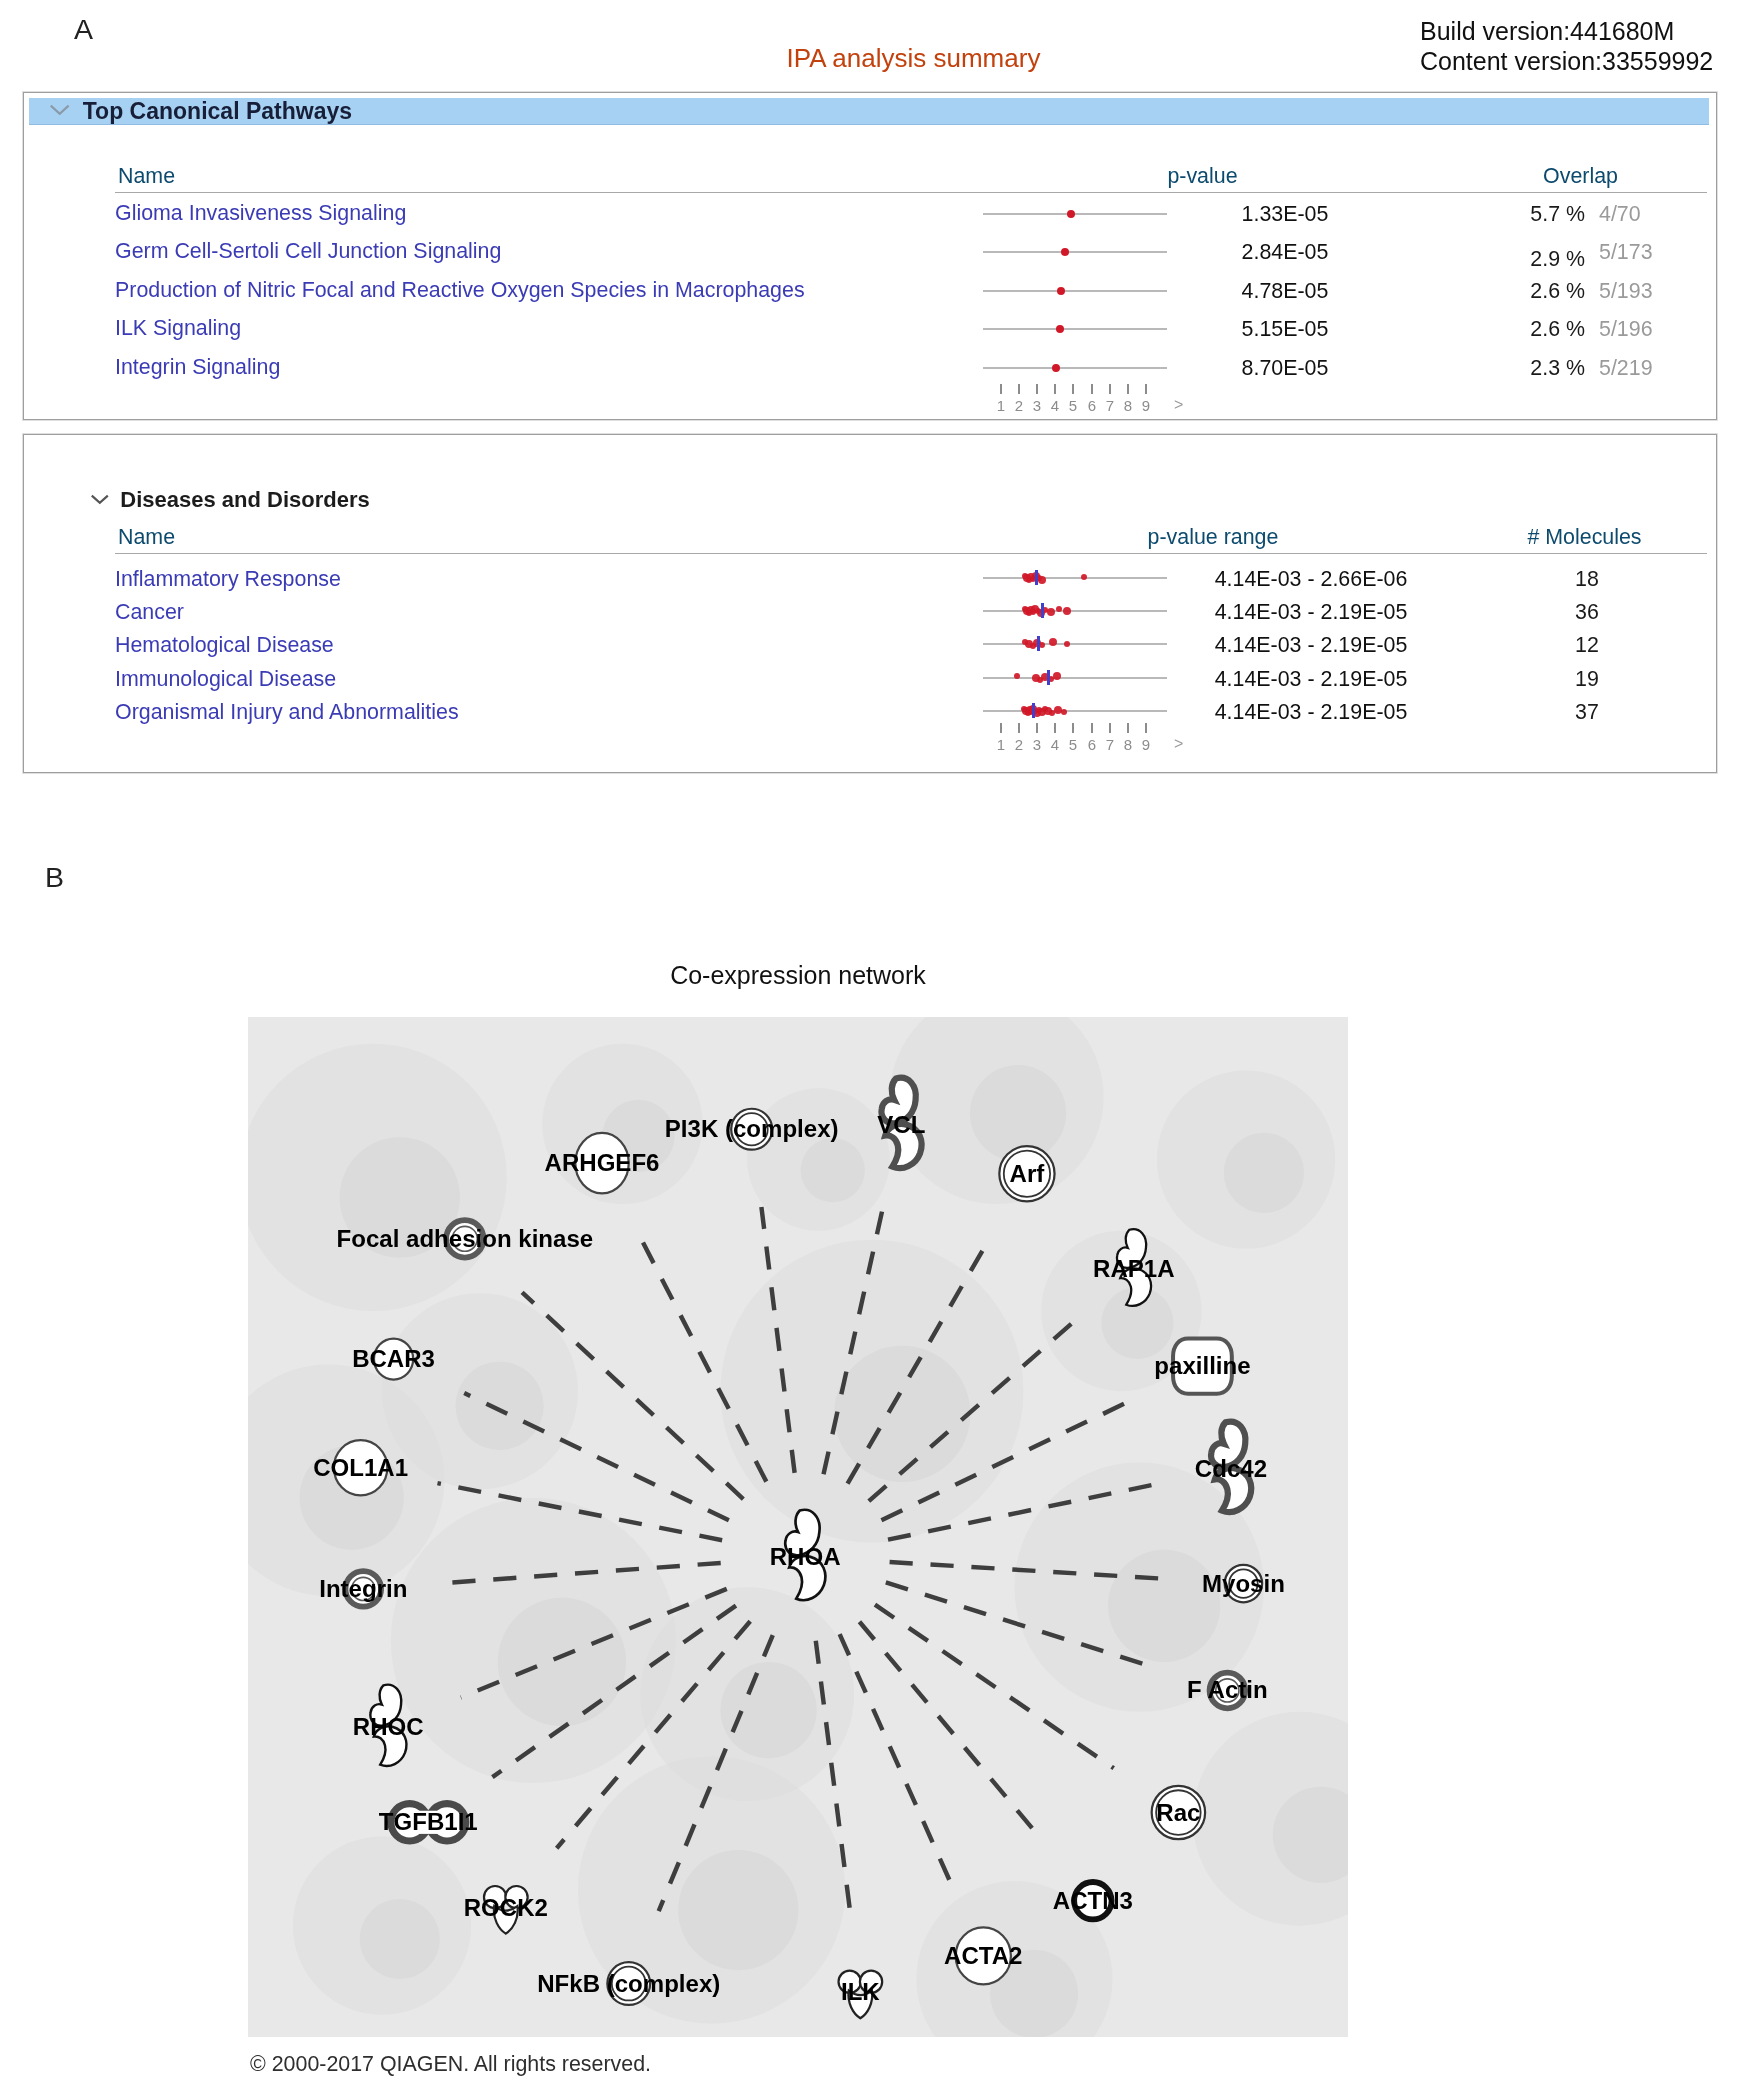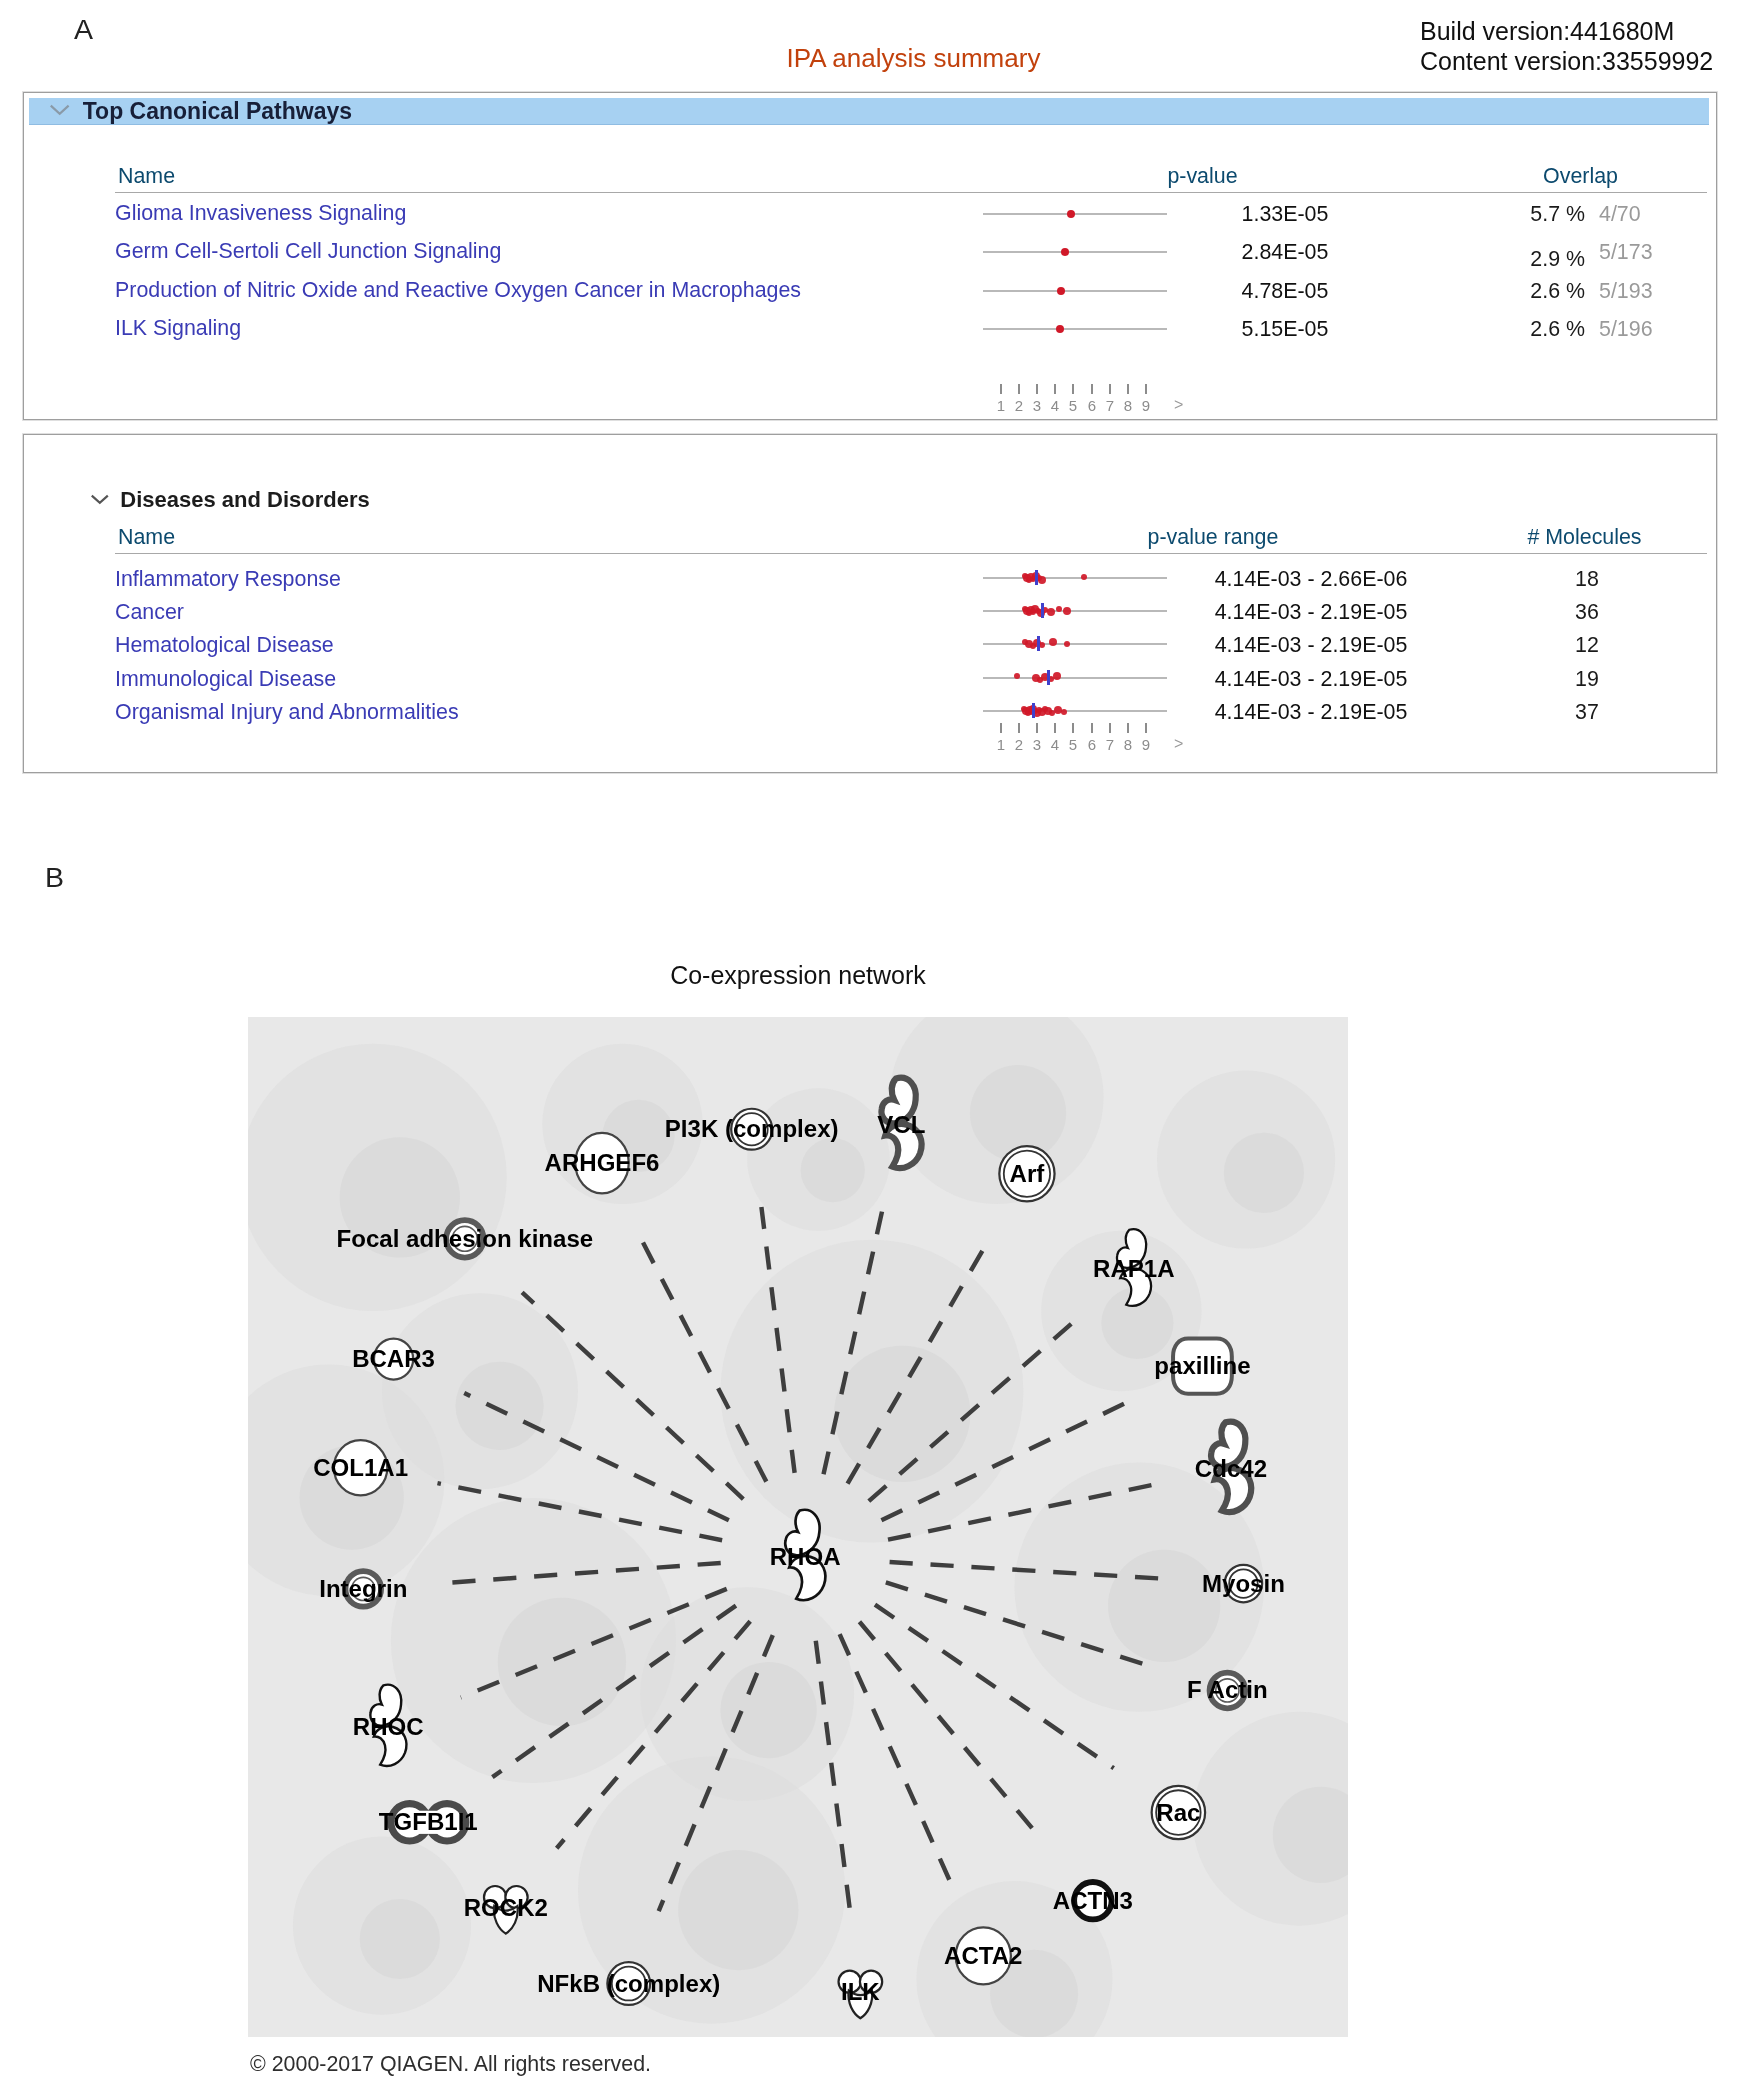--- a/index.html
+++ b/index.html
@@ -80,34 +80,42 @@
       </div>
       <div class="trow" style="top: 140px; height: 38px;">
         <a class="tname" style="top: 6.2px; left: 91px;">Germ Cell-Sertoli Cell Junction Signaling</a>
         <div class="plotline" style="top: 18px;"></div>
         <div class="pdot" style="left: 1037px; top: 14.7px; width: 8px; height: 8px;"></div>
         <div class="pvtext" style="left: 1145px; top: 7.1px;">2.84E-05</div>
         <div class="ovpct" style="left: 1463px; top: 14px;">2.9 %</div>
         <div class="ovfrac" style="left: 1575px; top: 7.1px;">5/173</div>
       </div>
       <div class="trow" style="top: 179px; height: 38px;">
-        <a class="tname" style="top: 6.2px; left: 91px;">Production of Nitric Oxide and Reactive Oxygen Cancer in Macrophages</a>
+        <a class="tname" style="top: 6.2px; left: 91px;">Production of Nitric Focal and Reactive Oxygen Species in Macrophages</a>
         <div class="plotline" style="top: 18px;"></div>
         <div class="pdot" style="left: 1033px; top: 14.7px; width: 8px; height: 8px;"></div>
         <div class="pvtext" style="left: 1145px; top: 7.1px;">4.78E-05</div>
         <div class="ovpct" style="left: 1463px; top: 7.1px;">2.6 %</div>
         <div class="ovfrac" style="left: 1575px; top: 7.1px;">5/193</div>
       </div>
       <div class="trow" style="top: 217px; height: 38px;">
         <a class="tname" style="top: 6.2px; left: 91px;">ILK Signaling</a>
         <div class="plotline" style="top: 18px;"></div>
         <div class="pdot" style="left: 1032px; top: 14.7px; width: 8px; height: 8px;"></div>
         <div class="pvtext" style="left: 1145px; top: 7.1px;">5.15E-05</div>
         <div class="ovpct" style="left: 1463px; top: 7.1px;">2.6 %</div>
         <div class="ovfrac" style="left: 1575px; top: 7.1px;">5/196</div>
+      </div>
+      <div class="trow" style="top: 256px; height: 38px;">
+        <a class="tname" style="top: 6.2px; left: 91px;">Integrin Signaling</a>
+        <div class="plotline" style="top: 18px;"></div>
+        <div class="pdot" style="left: 1028px; top: 14.7px; width: 8px; height: 8px;"></div>
+        <div class="pvtext" style="left: 1145px; top: 7.1px;">8.70E-05</div>
+        <div class="ovpct" style="left: 1463px; top: 7.1px;">2.3 %</div>
+        <div class="ovfrac" style="left: 1575px; top: 7.1px;">5/219</div>
       </div>
     </div>
   <div></div>
 <div class="tickmark" style="left: 976px; top: 291px;"></div>
     <div class="ticklabel" style="left: 968px; top: 304px;">1</div>
     <div class="tickmark" style="left: 994px; top: 291px;"></div>
     <div class="ticklabel" style="left: 986px; top: 304px;">2</div>
     <div class="tickmark" style="left: 1012px; top: 291px;"></div>
     <div class="ticklabel" style="left: 1004px; top: 304px;">3</div>
     <div class="tickmark" style="left: 1030px; top: 291px;"></div>

